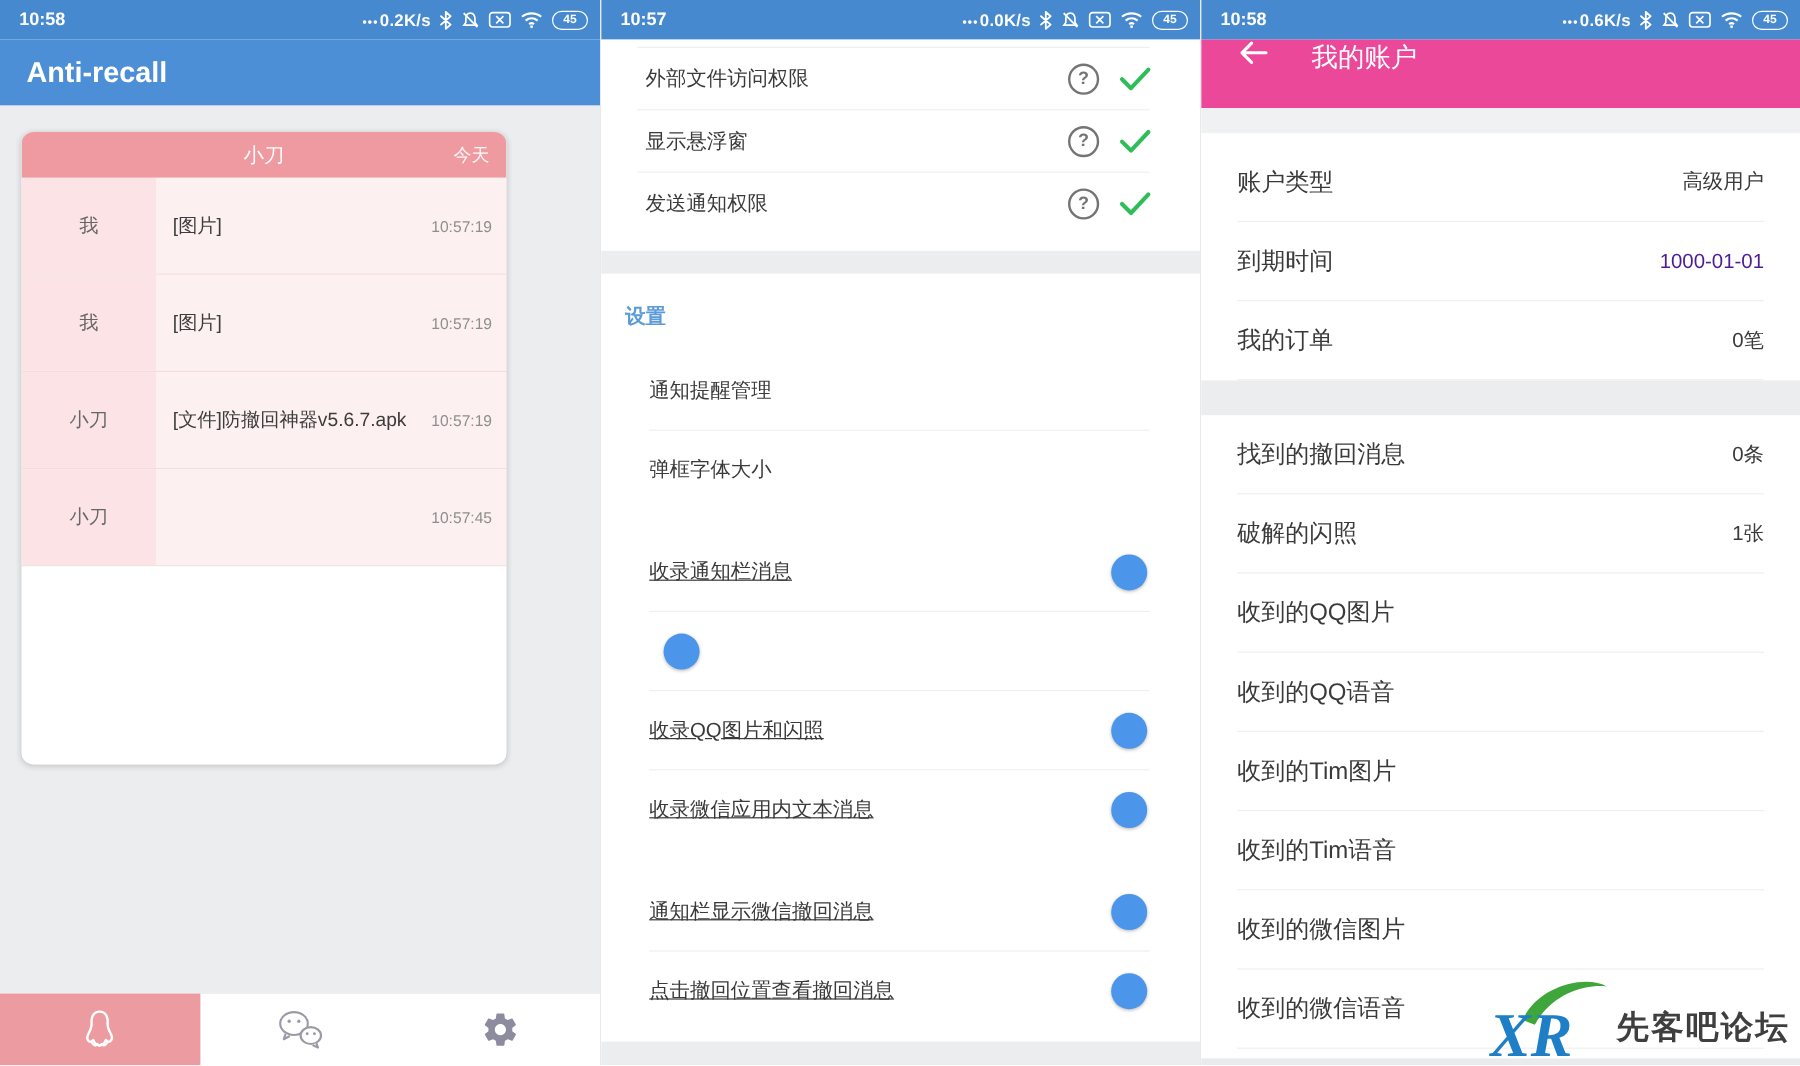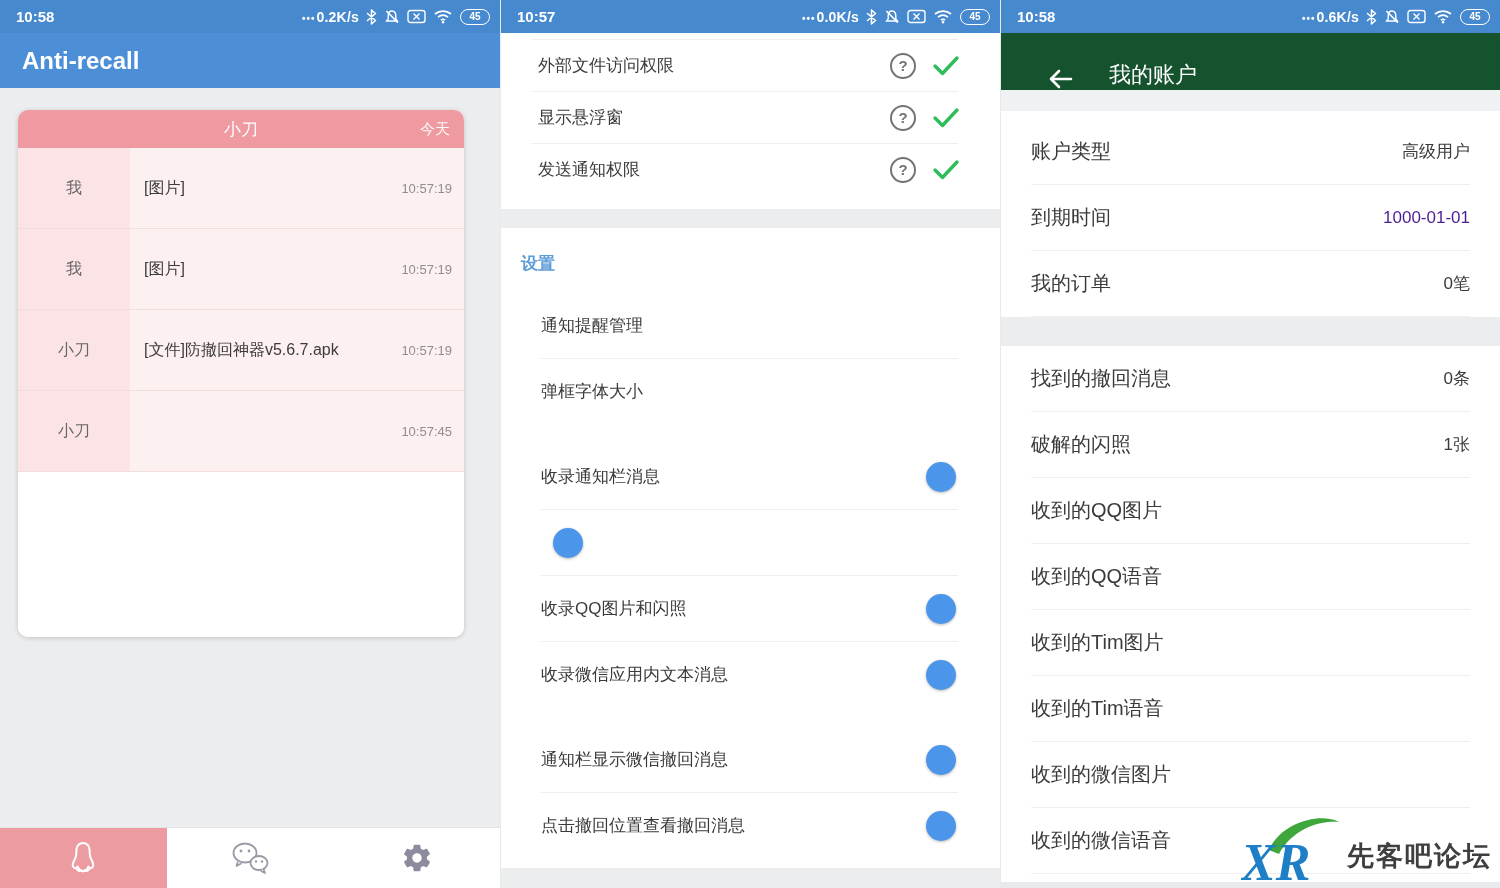--- a/index.html
+++ b/index.html
@@ -17,21 +17,21 @@
   .sb-right { display:flex; align-items:center; gap:7px; }
   .sb-speed { display:flex; align-items:center; font-size:14px; letter-spacing:.2px; }
   .sb-dots::before { content:"•••"; font-size:10px; letter-spacing:1px; margin-right:1px; }
   .battery { min-width:30px; height:16px; border:1.5px solid #fff; border-radius:8px;
              display:flex; align-items:center; justify-content:center; font-size:10px; padding:0 4px; }
 
   
   .app-header { height:55px; background:#4c8fd6; display:flex; align-items:center; padding-left:22px; }
   .app-title { color:#fff; font-size:24px; font-weight:bold; }
   .l-content { position:relative; height:739px; background:#ecedef; }
-  .chat-card { position:absolute; left:18px; top:22px; width:446px; height:527px; background:#fff;
+  .chat-card { position:absolute; left:18px; top:22px; width:404px; height:527px; background:#fff;
                border-radius:10px; overflow:hidden; box-shadow:0 1px 5px rgba(0,0,0,.18);
                display:flex; flex-direction:column; }
   .card-head { height:38px; background:#ee9aa0; position:relative; flex:0 0 auto; }
   .card-title { position:absolute; left:0; right:0; top:0; height:38px; display:flex;
                 align-items:center; justify-content:center; color:#fff; font-size:17px; }
   .card-date { position:absolute; right:14px; top:0; height:38px; display:flex; align-items:center;
                color:rgba(255,255,255,.92); font-size:15px; }
   .chat-row { display:flex; height:81px; background:#fdf0f1; border-bottom:1px solid #f3dcde; flex:0 0 auto; }
   .chat-sender { width:112px; background:#fbe3e6; display:flex; align-items:center; justify-content:center;
                  color:#666; font-size:16px; }
@@ -55,29 +55,29 @@
   .qmark { width:26px; height:26px; border:2px solid #747474; border-radius:50%; margin-right:16px;
            display:flex; align-items:center; justify-content:center; color:#747474;
            font-size:15px; font-weight:bold; }
   .qmark::before { content:"?"; }
   .band { height:19px; background:#ecedee; margin-top:14px; }
   .section-title { color:#5b9bd8; font-size:17px; font-weight:bold; padding:24px 0 18px 20px; }
   .menu-row { height:65px; display:flex; align-items:center; padding-left:40px; }
   .menu-label { font-size:17px; color:#3a3a3a; }
   .gap20 { height:20px; }
   .tog-row { height:65px; display:flex; align-items:center; padding:0 48px 0 40px; }
-  .tog-label { flex:1; font-size:17px; color:#3a3a3a; }
+  .tog-label { flex:1; font-size:17px; color:#3a3a3a;text-decoration:underline; }
   .switch { position:relative; width:38px; height:20px; }
   .switch .track { width:38px; height:20px; border-radius:10px; background:#c8ddf6; }
   .switch .thumb { position:absolute; right:-4px; top:-5px; width:30px; height:30px; border-radius:50%;
                    background:#4b96ea; box-shadow:0 1px 3px rgba(0,0,0,.28); }
   .bottom-band { position:absolute; left:0; bottom:0; width:100%; height:20px; background:#ecedee; }
 
   
-  .r-header { height:57px; background:#14532d; display:flex; align-items:flex-end; padding-left:46px; }
+  .r-header { height:57px; background:#ec4899; display:flex; align-items:flex-start; padding-left:30px; }
   .r-title { color:#fff; font-size:22px; margin-left:36px; }
   .gray-strip { height:21px; background:#f0f1f2; }
   .r-content { position:relative; height:777px; background:#fff; }
   .info-row { height:65px; display:flex; align-items:center; padding:0 30px; }
   .info-label { flex:1; font-size:20px; color:#3a3a3a; }
   .info-value { font-size:17px; color:#3a3a3a; }
   .info-value.red { color:#4c1d95; }
   .r-div { height:1px; background:#efefef; margin:0 30px; }
   .r-band { height:29px; background:#ecedee; }
   .acct-list { padding-top:8px; }

